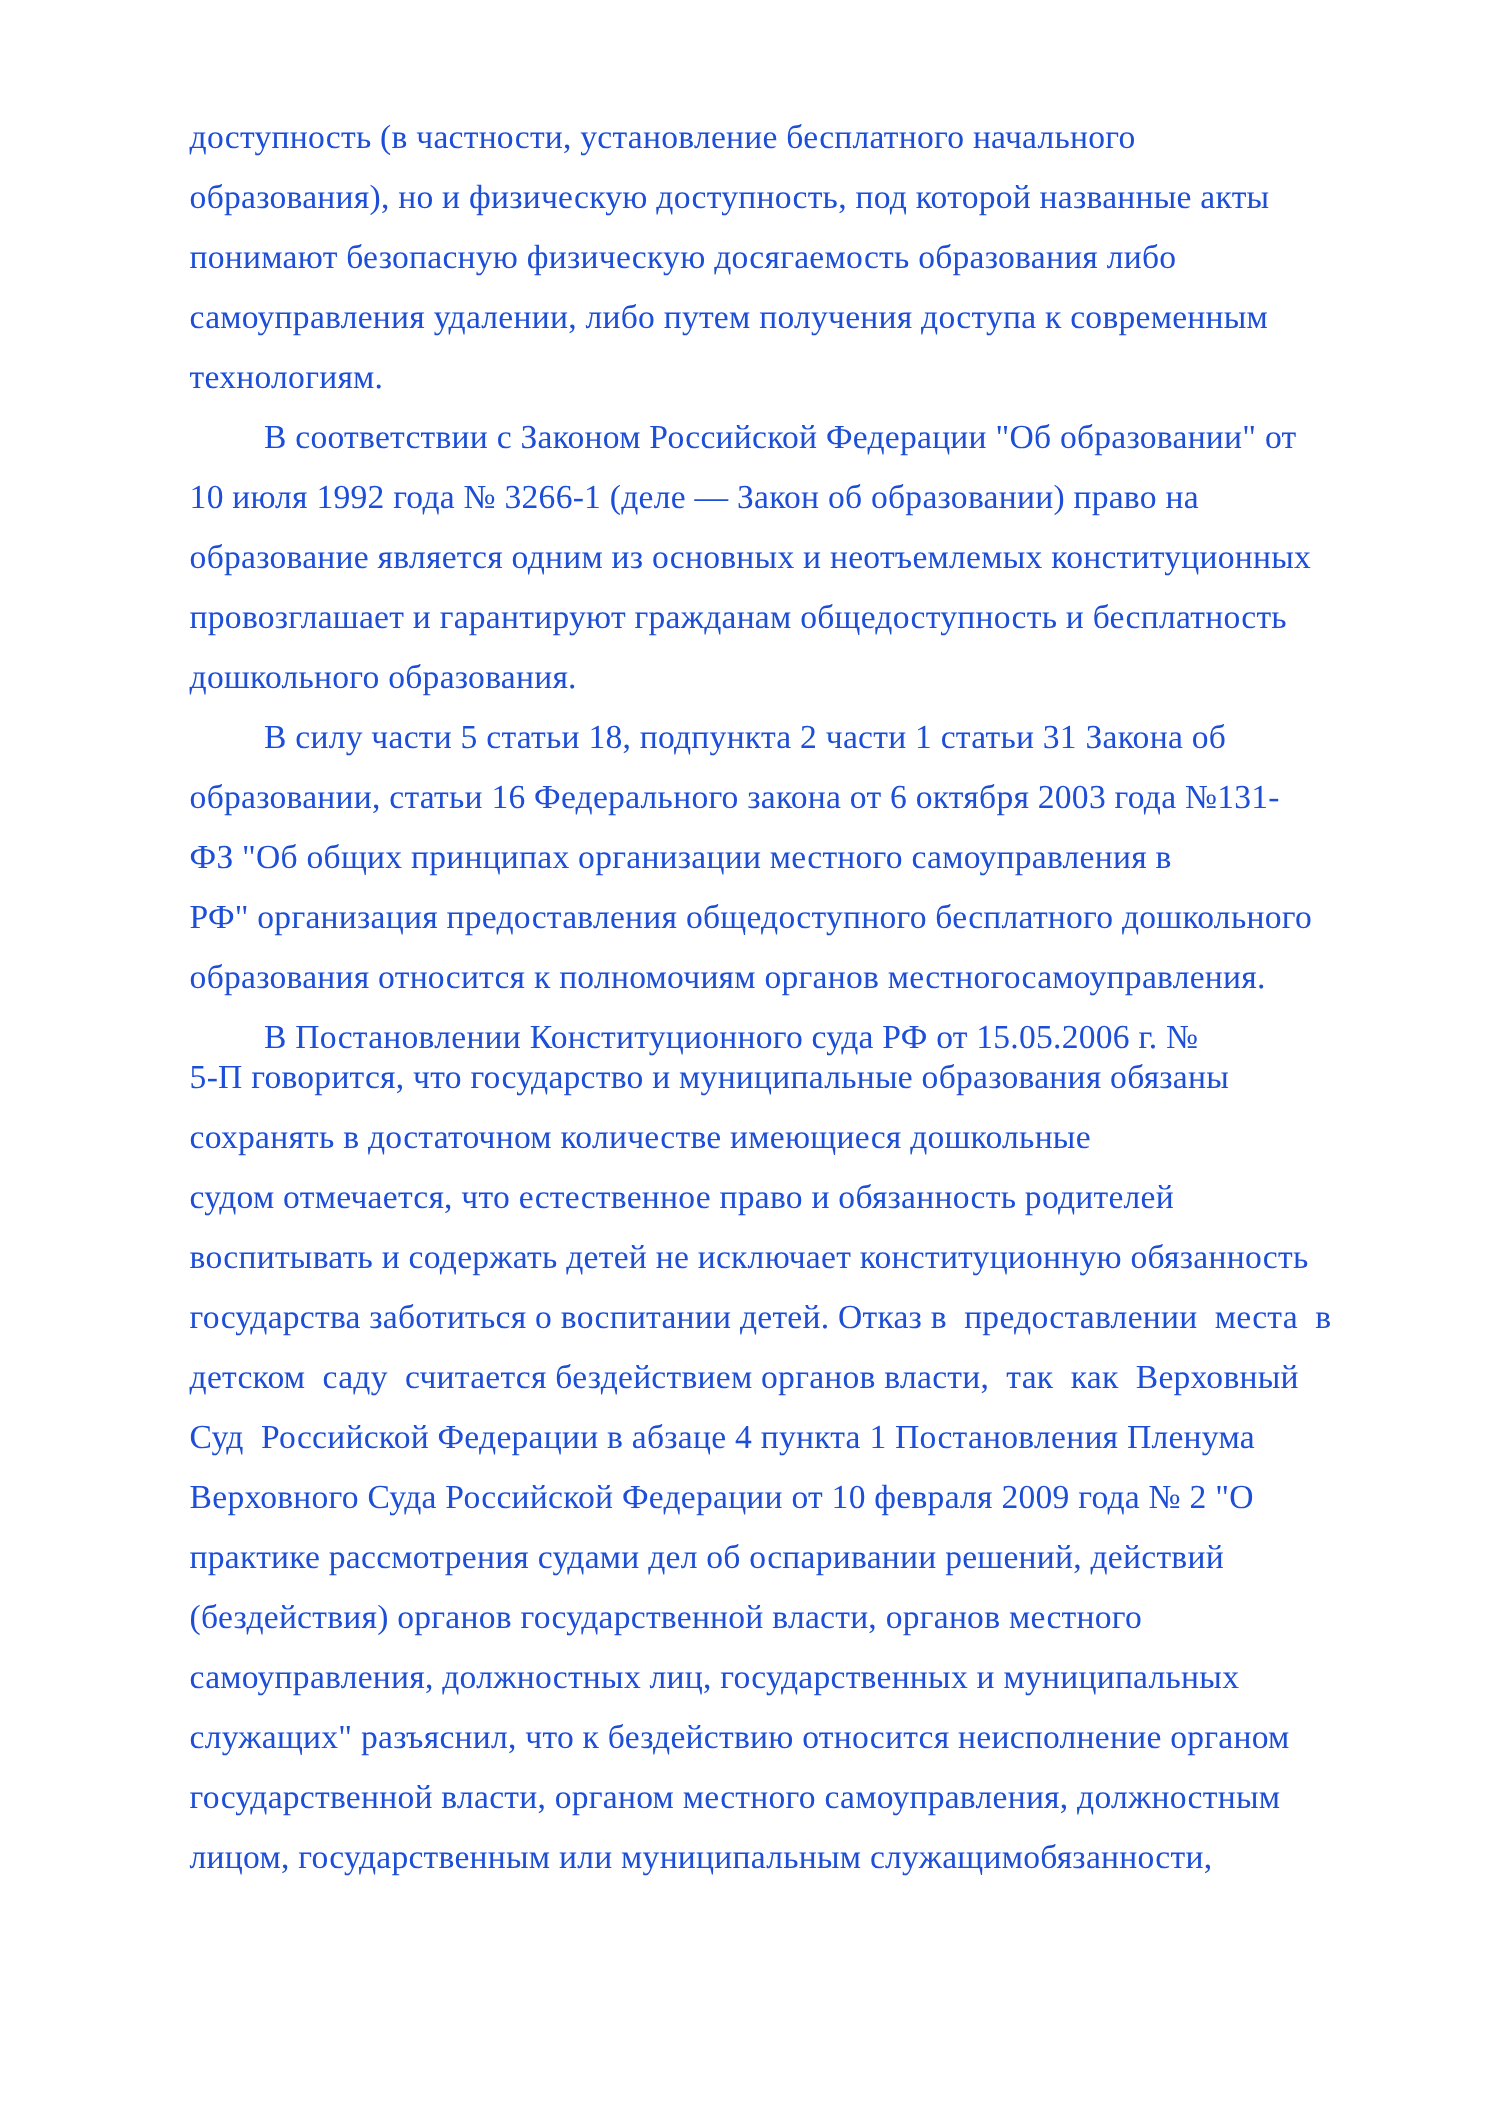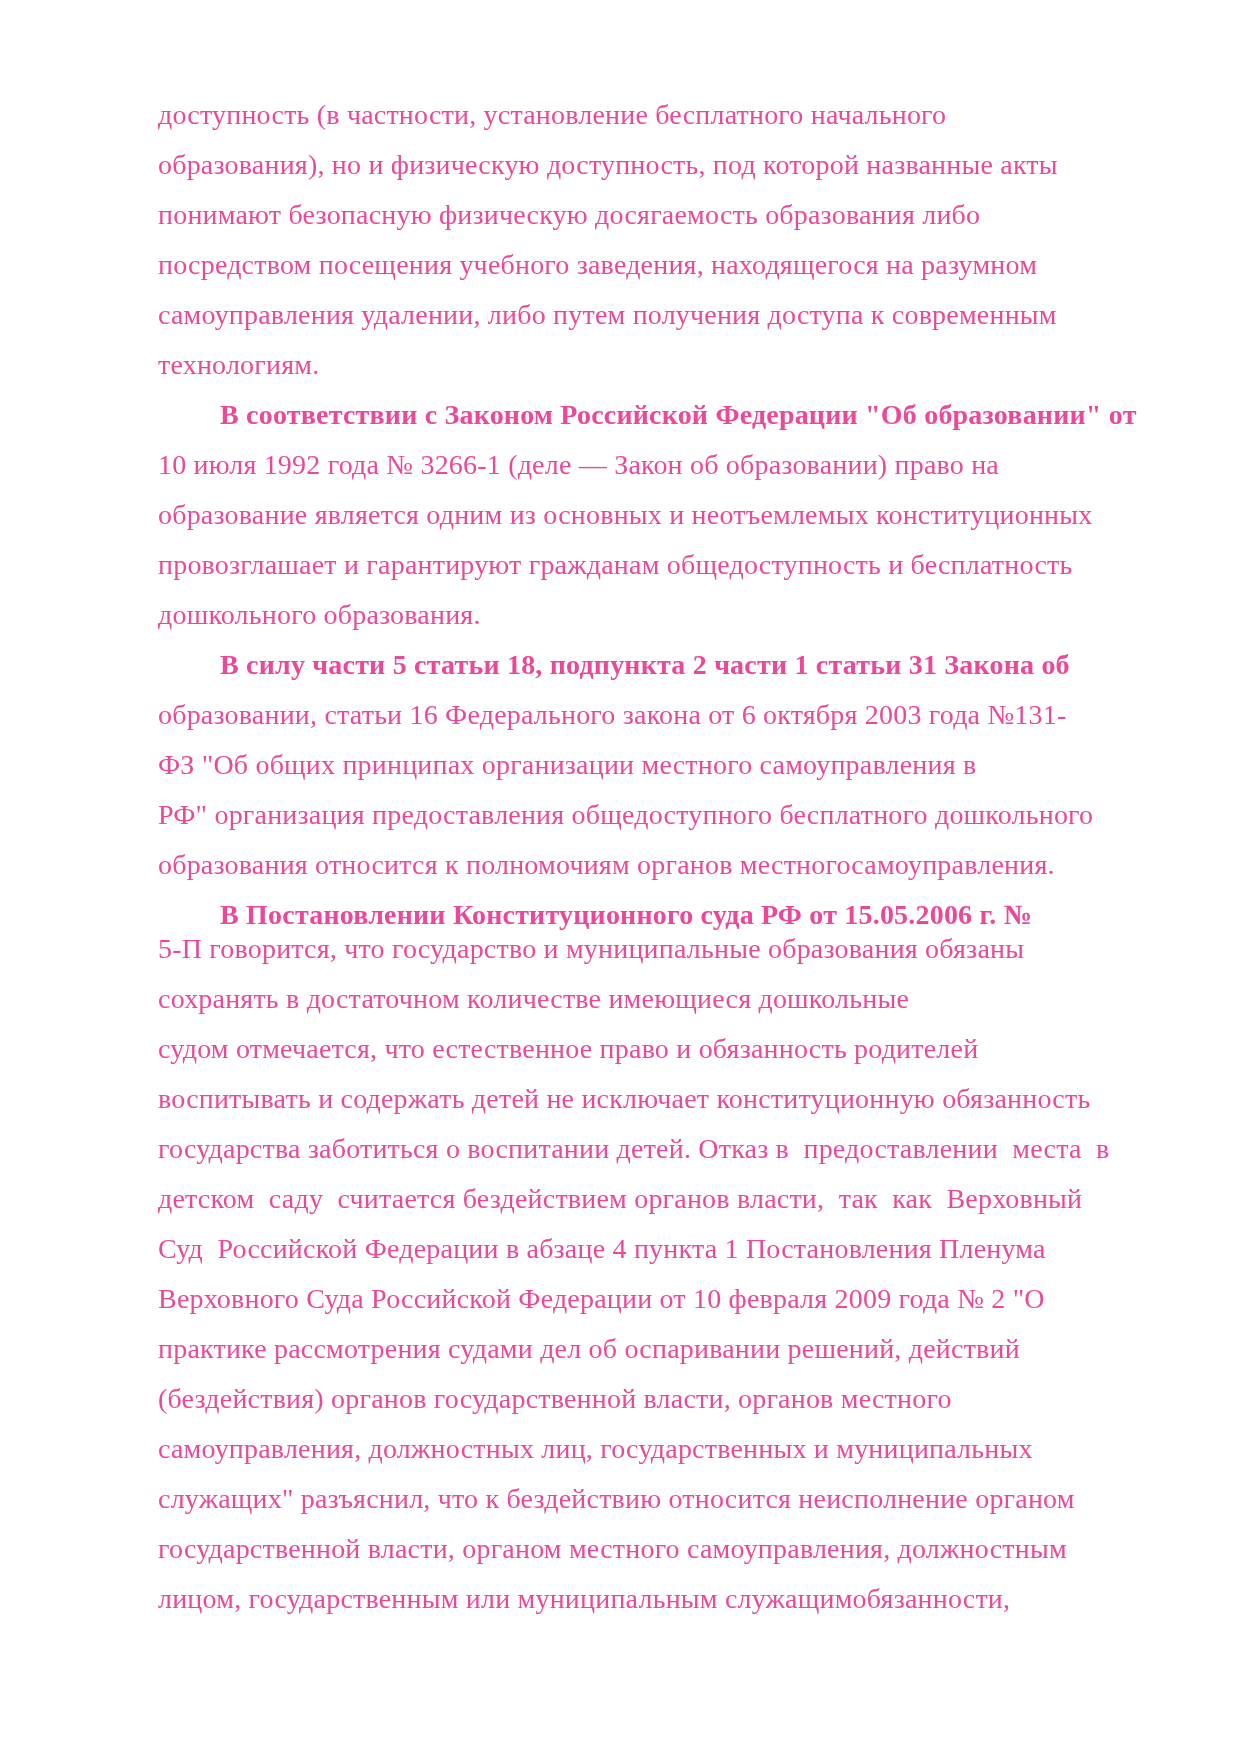--- a/index.html
+++ b/index.html
@@ -17,46 +17,44 @@
     position: relative;
     width: 1240px;
     height: 1752px;
     background: #ffffff;
   }
   .doc-text {
     position: absolute;
     top: 90px;
     left: 158px;
     width: 960px;
-    color: #ec4899;
+    color: #1d4ed8;
     font-size: 28px;
     line-height: 50px;
     letter-spacing: 0.2px;
   }
   .line {
     white-space: pre;
     height: 50px;
   }
   .line.indent {
     padding-left: 62px;
-    font-weight: bold;
   }
   .line.tight {
     margin-top: -16px;
   }
 </style>
 </head>
 <body>
 
 <div class="page">
   <div class="doc-text">
       <div class="line">доступность (в частности, установление бесплатного начального</div>
       <div class="line">образования), но и физическую доступность, под которой названные акты</div>
       <div class="line">понимают безопасную физическую досягаемость образования либо</div>
-      <div class="line">посредством посещения учебного заведения, находящегося на разумном</div>
       <div class="line">самоуправления удалении, либо путем получения доступа к современным</div>
       <div class="line">технологиям.</div>
       <div class="line indent">В соответствии с Законом Российской Федерации "Об образовании" от</div>
       <div class="line">10 июля 1992 года № 3266-1 (деле — Закон об образовании) право на</div>
       <div class="line">образование является одним из основных и неотъемлемых конституционных</div>
       <div class="line">провозглашает и гарантируют гражданам общедоступность и бесплатность</div>
       <div class="line">дошкольного образования.</div>
       <div class="line indent">В силу части 5 статьи 18, подпункта 2 части 1 статьи 31 Закона об</div>
       <div class="line">образовании, статьи 16 Федерального закона от 6 октября 2003 года №131-</div>
       <div class="line">ФЗ "Об общих принципах организации местного самоуправления в</div>

